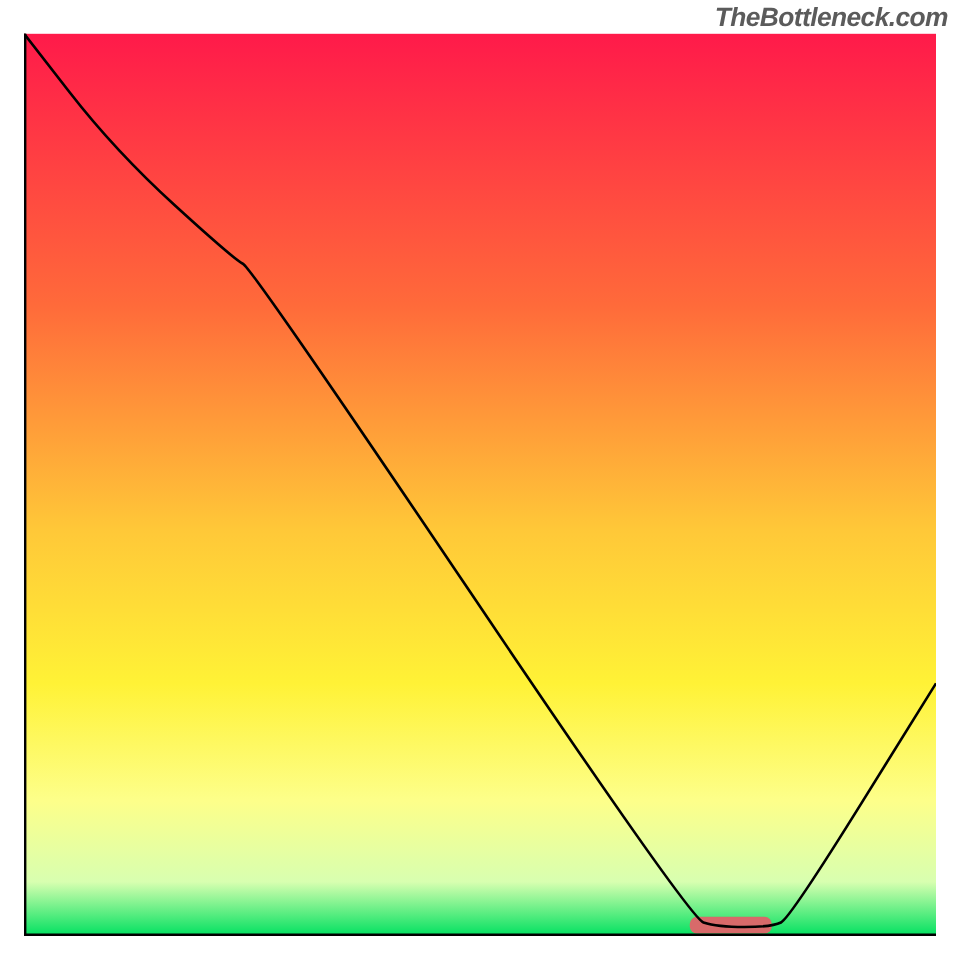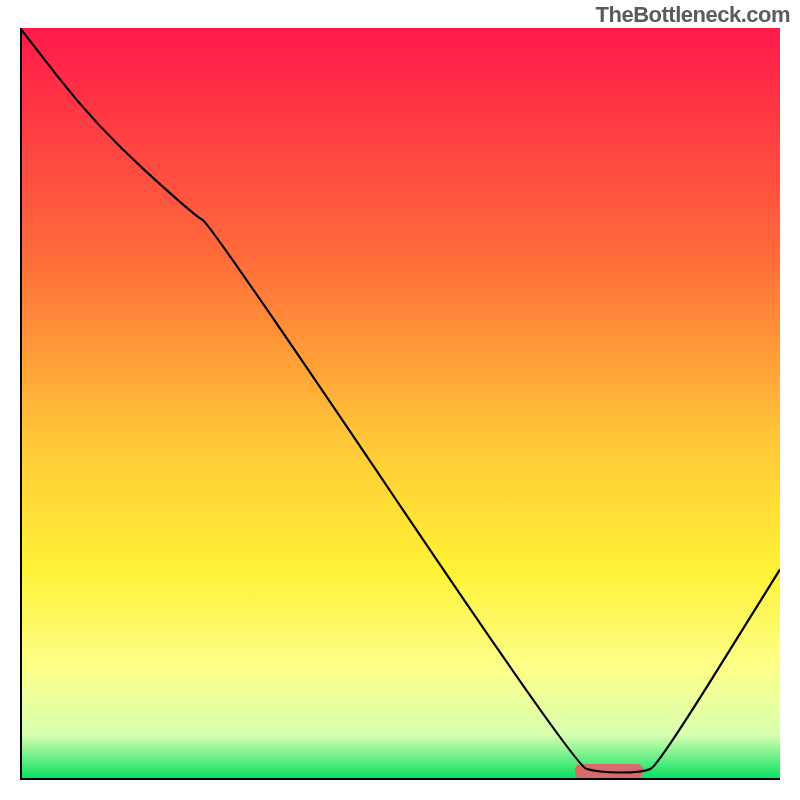--- a/index.html
+++ b/index.html
@@ -8,20 +8,21 @@
     width: 800px;
     height: 800px;
     background: #ffffff;
     font-family: Arial, sans-serif;
     position: relative;
   }
   .container {
     position: relative;
     width: 800px;
     height: 800px;
+    font-style: italic;
   }
   .attribution {
     position: absolute;
     top: 2px;
     right: 10px;
     font-size: 22px;
     color: #5b5b5b;
     font-weight: bold;
     letter-spacing: -0.5px;
   }

